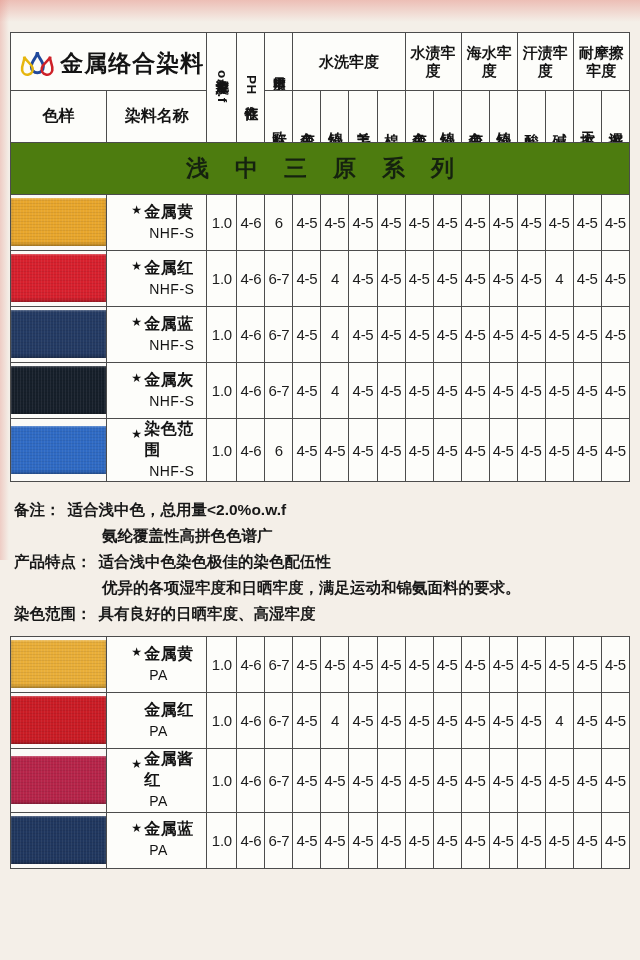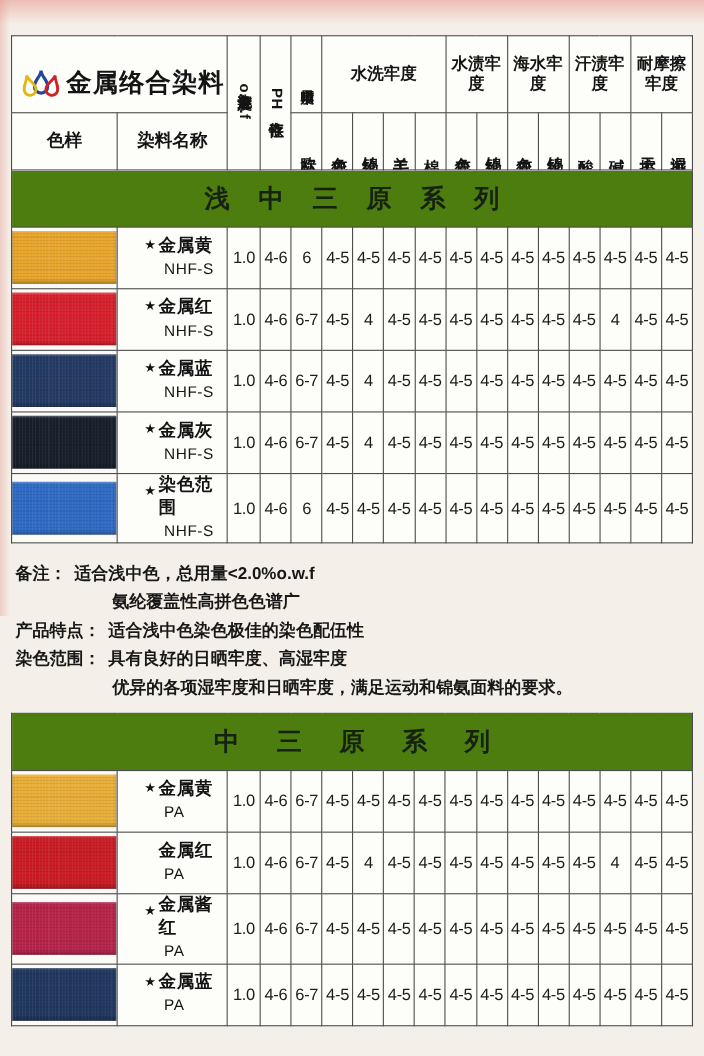--- a/index.html
+++ b/index.html
@@ -14,21 +14,21 @@
     background:linear-gradient(180deg, rgba(230,150,140,.55), rgba(230,150,140,0)); pointer-events:none; z-index:5; }
   .tint-left { position:absolute; top:0; left:0; width:9px; height:560px;
     background:linear-gradient(90deg, rgba(226,140,130,.35), rgba(226,140,130,0)); pointer-events:none; z-index:5; }
 
   .doc { position:absolute; left:10px; top:32px; width:620px; }
 
   table.dye { border-collapse:collapse; table-layout:fixed; width:620px; background:#fdfdfa; }
   .dye td, .dye th { border:1px solid #4c4c4c; padding:0; text-align:center; vertical-align:middle; overflow:hidden; }
 
   tr.hdr { height:52px; }
-  .brandbox { display:flex; align-items:center; gap:2px; padding:18px 2px 2px 6px; }
+  .brandbox { display:flex; align-items:center; gap:2px; padding:6px 2px 2px 6px; }
   .brandtitle { flex:1; text-align:center; font-size:23px; font-weight:700; letter-spacing:1px; white-space:nowrap; }
 
   .hgroup { font-size:15px; font-weight:700; line-height:1.18; }
   .hplain { font-size:16px; font-weight:700; }
   .vtxt { writing-mode:vertical-rl; text-orientation:mixed; display:inline-block;
     line-height:1.04; font-size:14.5px; font-weight:700; letter-spacing:1px; white-space:nowrap; }
   .vtall { font-size:13.5px; letter-spacing:0.5px; }
   .vsmall { font-size:12.5px; letter-spacing:0; }
 
   tr.bannerrow td { height:52px; background:#4d7c0f; }
@@ -230,22 +230,22 @@
           <td class="val">4-5</td>
           <td class="val">4-5</td>
           <td class="val">4-5</td>
         </tr>
       </tbody>
     </table>
   <div class="notes" id="notes">
       <div class="note-line"><span class="note-label">备注：</span><span class="note-text">适合浅中色，总用量&lt;2.0%o.w.f</span></div>
       <div class="note-line cont"><span class="note-text">氨纶覆盖性高拼色色谱广</span></div>
       <div class="note-line"><span class="note-label">产品特点：</span><span class="note-text">适合浅中色染色极佳的染色配伍性</span></div>
+      <div class="note-line cont"><span class="note-text">优异的各项湿牢度和日晒牢度，满足运动和锦氨面料的要求。</span></div>
       <div class="note-line"><span class="note-label">染色范围：</span><span class="note-text">具有良好的日晒牢度、高湿牢度</span></div>
-      <div class="note-line cont"><span class="note-text">优异的各项湿牢度和日晒牢度，满足运动和锦氨面料的要求。</span></div>
     </div>
   <table class="dye" id="t2">
       <colgroup>
         <col style="width: 96px;">
         <col style="width: 100px;">
         <col style="width: 30px;">
         <col style="width: 28px;">
         <col style="width: 28px;">
         <col style="width: 28px;">
         <col style="width: 28px;">
@@ -254,23 +254,20 @@
         <col style="width: 28px;">
         <col style="width: 28px;">
         <col style="width: 28px;">
         <col style="width: 28px;">
         <col style="width: 28px;">
         <col style="width: 28px;">
         <col style="width: 28px;">
         <col style="width: 28px;">
       </colgroup>
       <tbody>
-        <tr class="bannerrow">
-          <td colspan="17"><span class="bannertxt" style="letter-spacing: 34px; padding-left: 34px;">中三原系列</span></td>
-        </tr>
         <tr class="datarow">
           <td class="swatchcell">
             <div class="swatch" style="background-color: rgb(233, 174, 56);"></div>
           </td>
           <td class="namecell"><span class="star">★</span><span class="dyename">金属黄</span><br><span class="suffix">PA</span></td>
           <td class="val">1.0</td>
           <td class="val">4-6</td>
           <td class="val">6-7</td>
           <td class="val">4-5</td>
           <td class="val">4-5</td>

